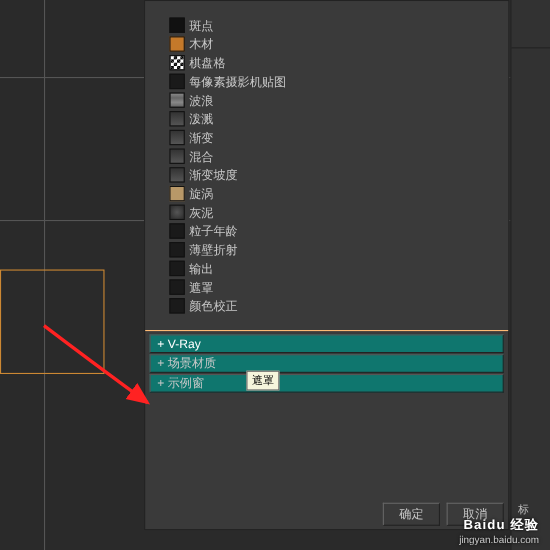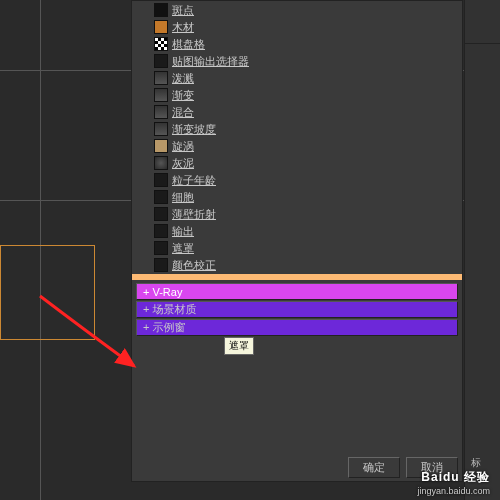--- a/index.html
+++ b/index.html
@@ -36,24 +36,23 @@
       top: 0;
       right: 37px;
       bottom: 18px;
       background: #3a3a3a;
       border: 1px solid #222;
       display: flex;
       flex-direction: column;
     }
     .tree-area {
       flex: 0 0 auto;
-      padding: 0 4px;
+      padding: 13px 4px;
       background: #3a3a3a;
-      border-bottom: 6px solid #fdba74;
-      text-decoration: underline;
+      border-bottom: 1px solid #fdba74;
     }
     .tree-item {
       display: flex;
       align-items: center;
       height: 16px;
       margin: 1px 0;
       padding-left: 18px;
     }
     .swatch {
       width: 14px;
@@ -85,32 +84,32 @@
       background: #f5f5dc;
       color: #000;
       border: 1px solid #666;
       padding: 1px 4px;
       font-size: 10px;
       left: 224px;
       top: 337px;
       z-index: 10;
     }
     .cat-row {
-      background: #6d28d9;
+      background: #0f766e;
       border: 1px solid #222;
       border-top-color: #555;
       border-left-color: #555;
       height: 17px;
       display: flex;
       align-items: center;
       padding-left: 6px;
       margin: 1px 4px;
     }
     .cat-row.selected {
-      background: #d946ef;
+      background: #0f766e;
       color: #fff;
     }
     .bottom-sections {
       margin-top: 2px;
     }
     .button-row {
       position: absolute;
       bottom: 22px;
       right: 42px;
       display: flex;
@@ -185,21 +184,25 @@
       <div class="tree-item">
         <div class="swatch sw-orange"></div>
         <span class="label">木材</span>
       </div>
       <div class="tree-item">
         <div class="swatch sw-checker"></div>
         <span class="label">棋盘格</span>
       </div>
       <div class="tree-item">
         <div class="swatch sw-dark"></div>
-        <span class="label">贴图输出选择器</span>
+        <span class="label">每像素摄影机贴图</span>
+      </div>
+      <div class="tree-item">
+        <div class="swatch sw-wave"></div>
+        <span class="label">波浪</span>
       </div>
       <div class="tree-item">
         <div class="swatch sw-grad"></div>
         <span class="label">泼溅</span>
       </div>
       <div class="tree-item">
         <div class="swatch sw-grad"></div>
         <span class="label">渐变</span>
       </div>
       <div class="tree-item">
@@ -214,24 +217,20 @@
         <div class="swatch sw-tan"></div>
         <span class="label">旋涡</span>
       </div>
       <div class="tree-item">
         <div class="swatch sw-noise"></div>
         <span class="label">灰泥</span>
       </div>
       <div class="tree-item">
         <div class="swatch sw-dark"></div>
         <span class="label">粒子年龄</span>
-      </div>
-      <div class="tree-item">
-        <div class="swatch sw-dark"></div>
-        <span class="label">细胞</span>
       </div>
       <div class="tree-item">
         <div class="swatch sw-dark"></div>
         <span class="label">薄壁折射</span>
       </div>
       <div class="tree-item">
         <div class="swatch sw-dark"></div>
         <span class="label">输出</span>
       </div>
       <div class="tree-item">

